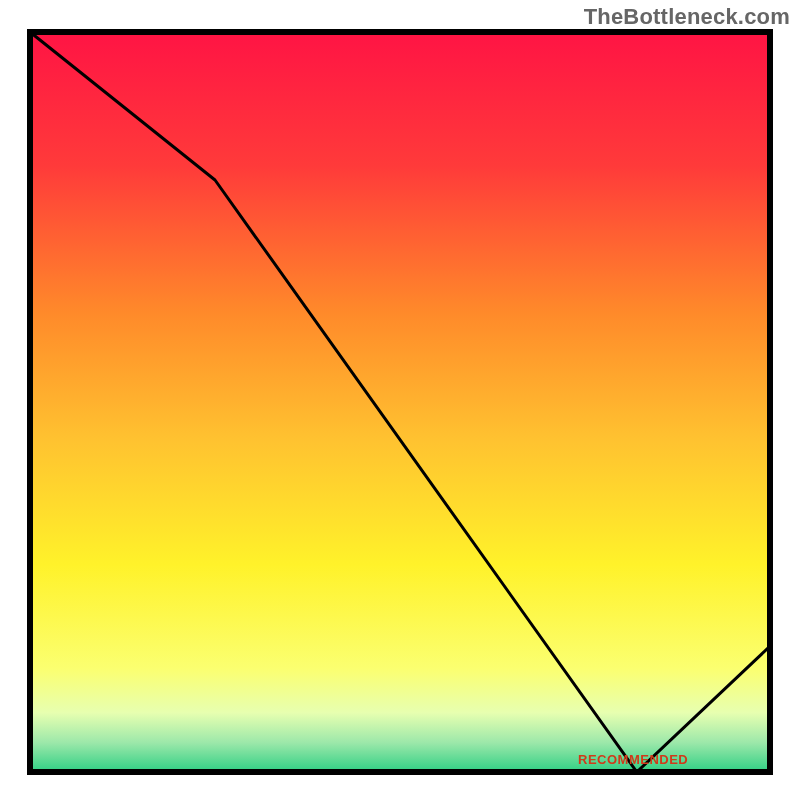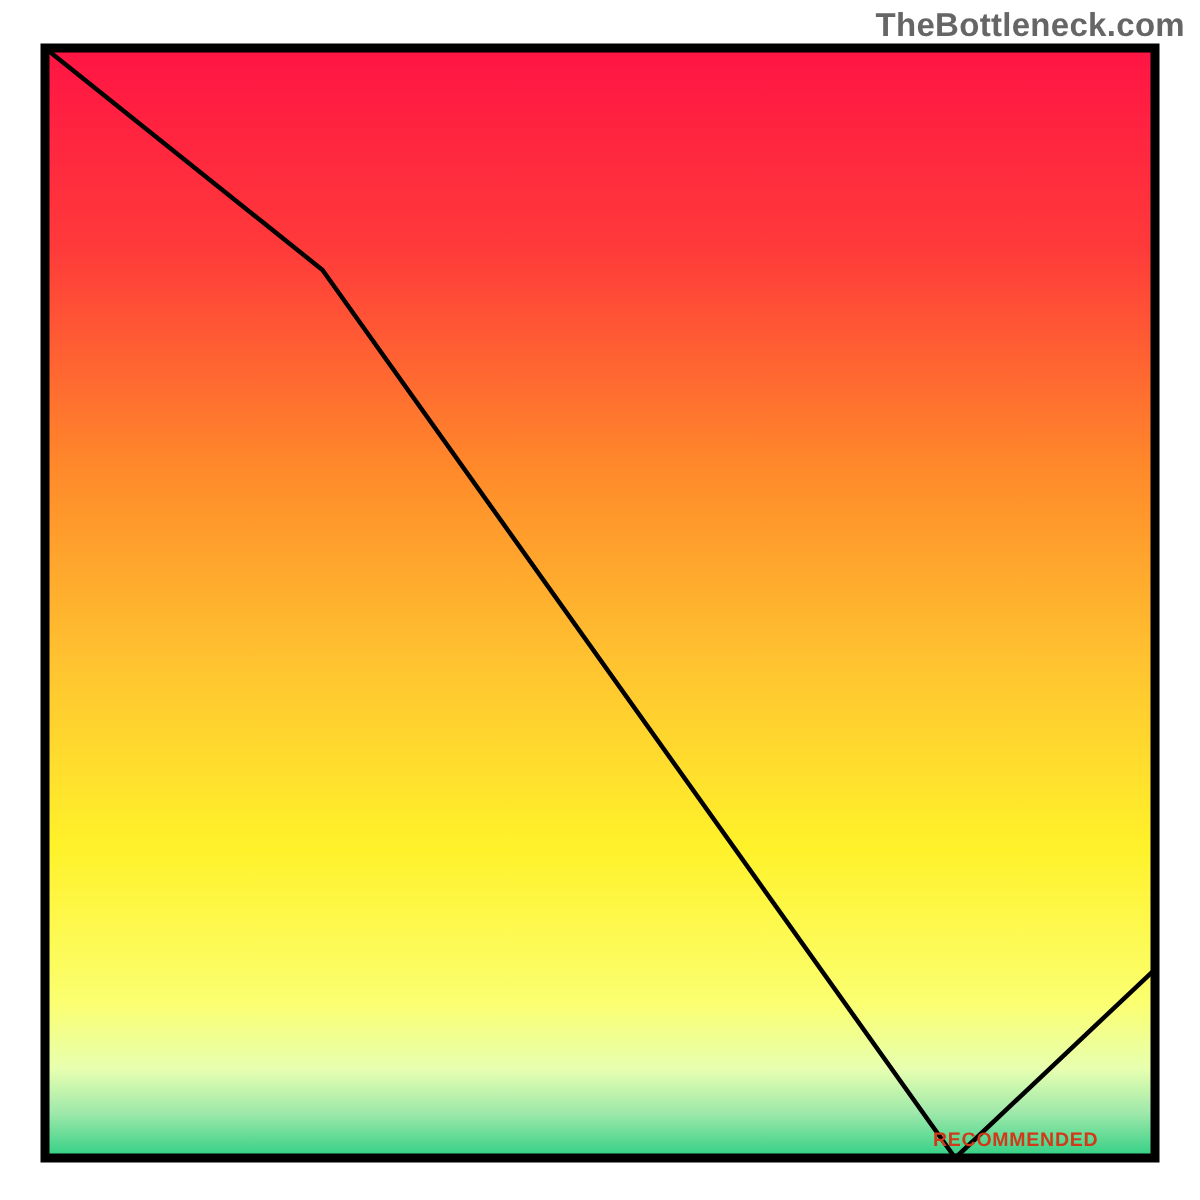--- a/index.html
+++ b/index.html
@@ -62,15 +62,15 @@
         </linearGradient>
     </defs>
 
     <rect id="plot-bg" fill="url(#heat)" x="30" y="32" width="740" height="740"></rect>
 
     <rect id="plot-frame" fill="none" stroke="#000000" stroke-width="6" x="30" y="32" width="740" height="740"></rect>
 
     <polyline id="curve" fill="none" stroke="#000000" stroke-width="3" stroke-linejoin="round" stroke-linecap="round" points="30.0,32.0 215.0,180.0 636.8,772.0 770.0,646.2"></polyline>
   </svg>
 
-  <div class="annotation" id="annotation" style="left: 578px; top: 752px; margin-left: 44px;">RECOMMENDED</div>
+  <div class="annotation" id="annotation" style="left: 578px; top: 752px;">RECOMMENDED</div>
 
 </div>
 
 </body></html>

